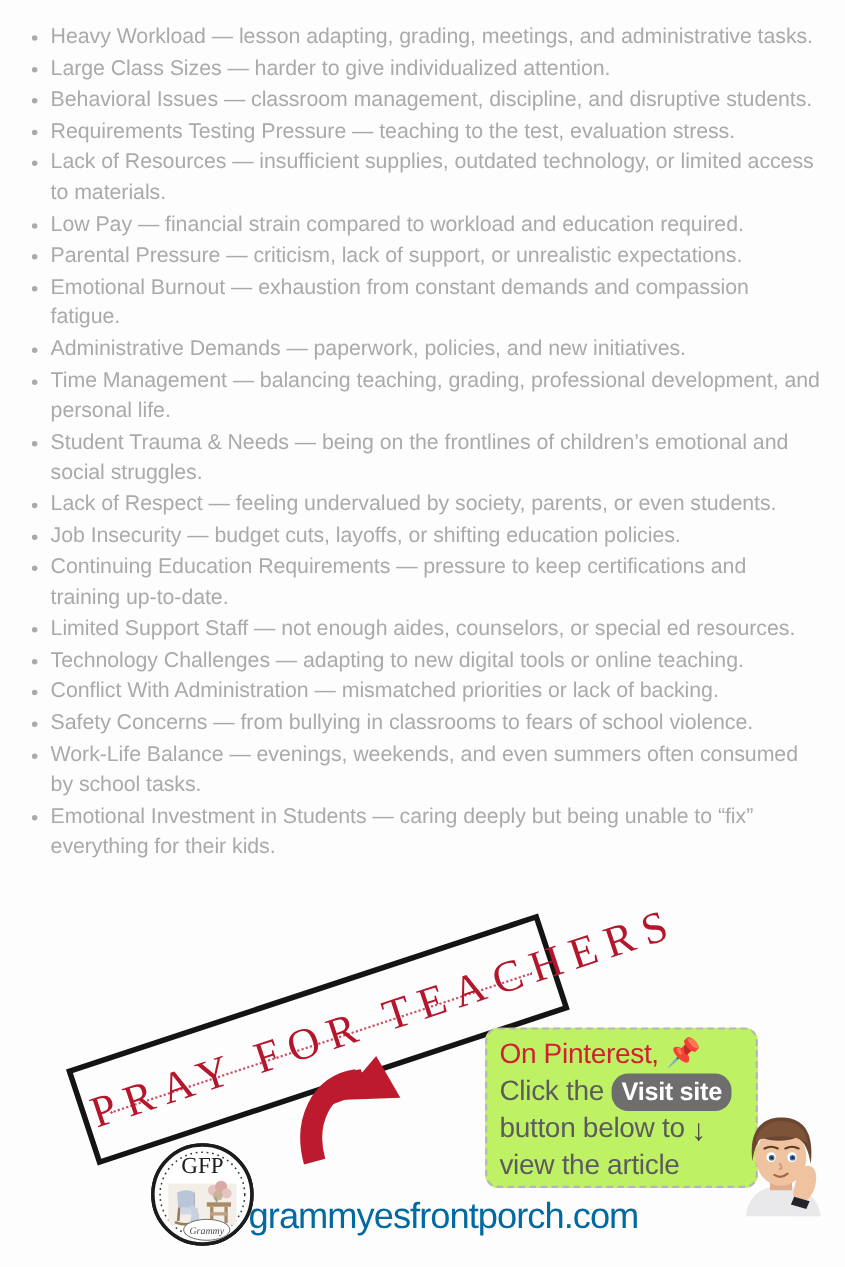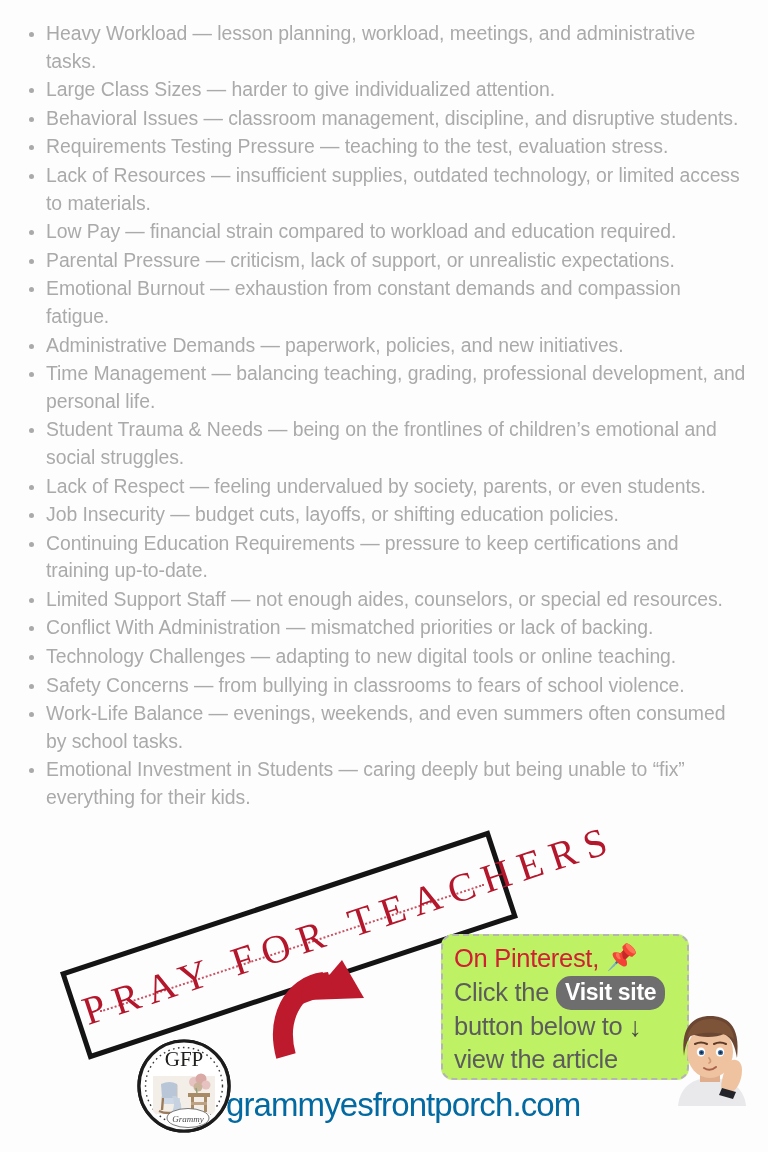--- a/index.html
+++ b/index.html
@@ -190,37 +190,37 @@
     white-space: nowrap;
   }
 </style>
 </head>
 <body>
 
 <div id="page">
 
   <div id="list-region">
     <ul class="pin-list">
-      <li>Heavy Workload — lesson planning, workload, meetings, and administrative tasks.</li>
+      <li>Heavy Workload — lesson adapting, grading, meetings, and administrative tasks.</li>
       <li>Large Class Sizes — harder to give individualized attention.</li>
       <li>Behavioral Issues — classroom management, discipline, and disruptive students.</li>
       <li>Requirements Testing Pressure — teaching to the test, evaluation stress.</li>
       <li>Lack of Resources — insufficient supplies, outdated technology, or limited access to materials.</li>
       <li>Low Pay — financial strain compared to workload and education required.</li>
       <li>Parental Pressure — criticism, lack of support, or unrealistic expectations.</li>
       <li>Emotional Burnout — exhaustion from constant demands and compassion fatigue.</li>
       <li>Administrative Demands — paperwork, policies, and new initiatives.</li>
       <li>Time Management — balancing teaching, grading, professional development, and personal life.</li>
       <li>Student Trauma &amp; Needs — being on the frontlines of children’s emotional and social struggles.</li>
       <li>Lack of Respect — feeling undervalued by society, parents, or even students.</li>
       <li>Job Insecurity — budget cuts, layoffs, or shifting education policies.</li>
       <li>Continuing Education Requirements — pressure to keep certifications and training up-to-date.</li>
       <li>Limited Support Staff — not enough aides, counselors, or special ed resources.</li>
+      <li>Technology Challenges — adapting to new digital tools or online teaching.</li>
       <li>Conflict With Administration — mismatched priorities or lack of backing.</li>
-      <li>Technology Challenges — adapting to new digital tools or online teaching.</li>
       <li>Safety Concerns — from bullying in classrooms to fears of school violence.</li>
       <li>Work-Life Balance — evenings, weekends, and even summers often consumed by school tasks.</li>
       <li>Emotional Investment in Students — caring deeply but being unable to “fix” everything for their kids.</li>
     </ul>
   </div>
 
   <div id="stamp">
     <div class="stamp-box"></div>
     <div class="stamp-underline"></div>
     <div class="stamp-text">PRAY FOR TEACHERS</div>

